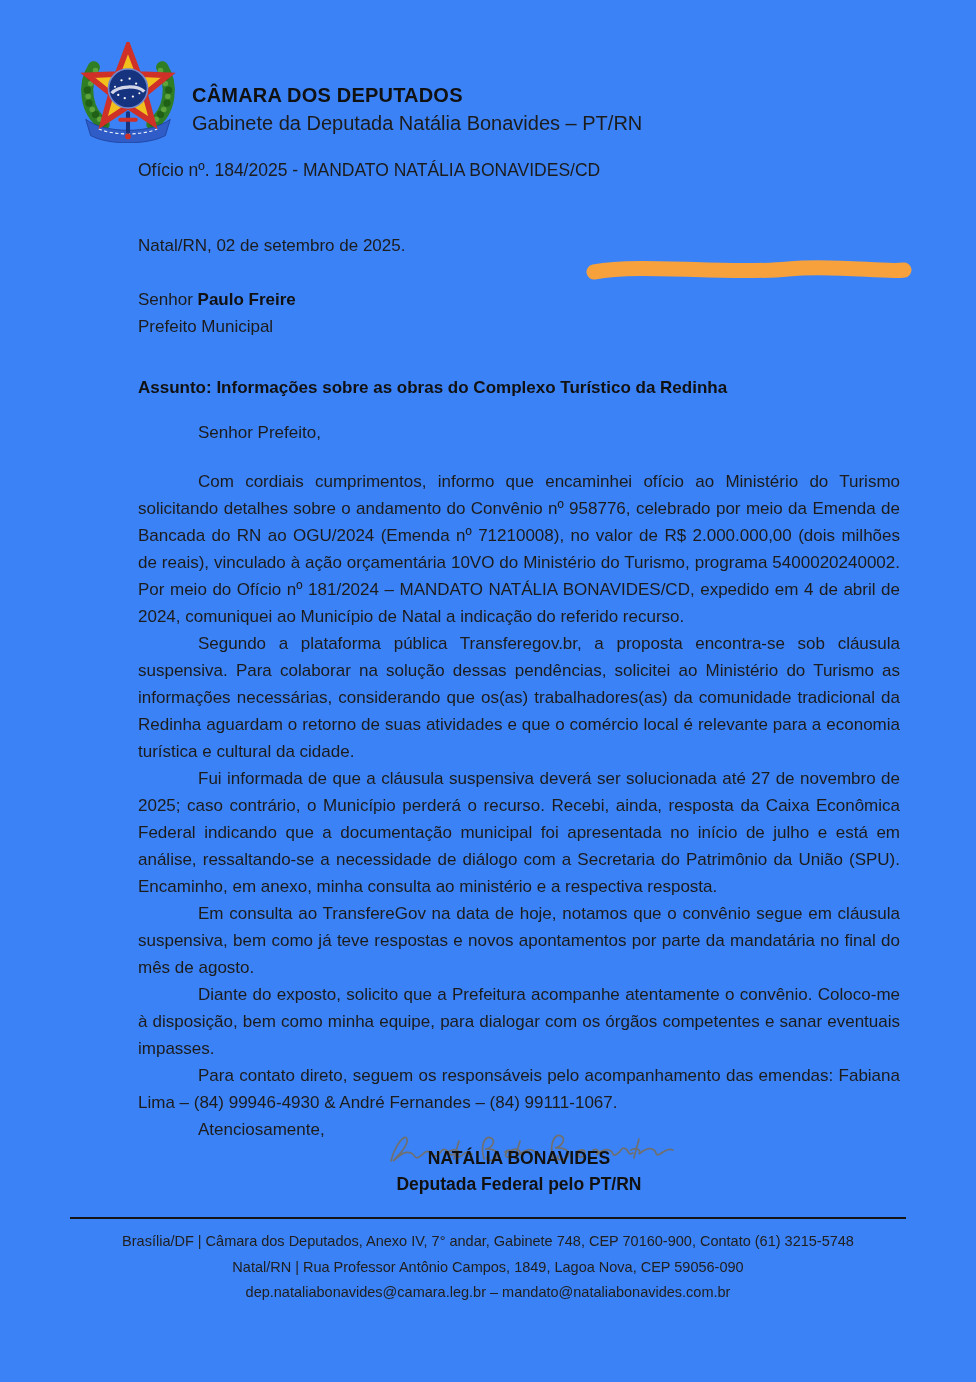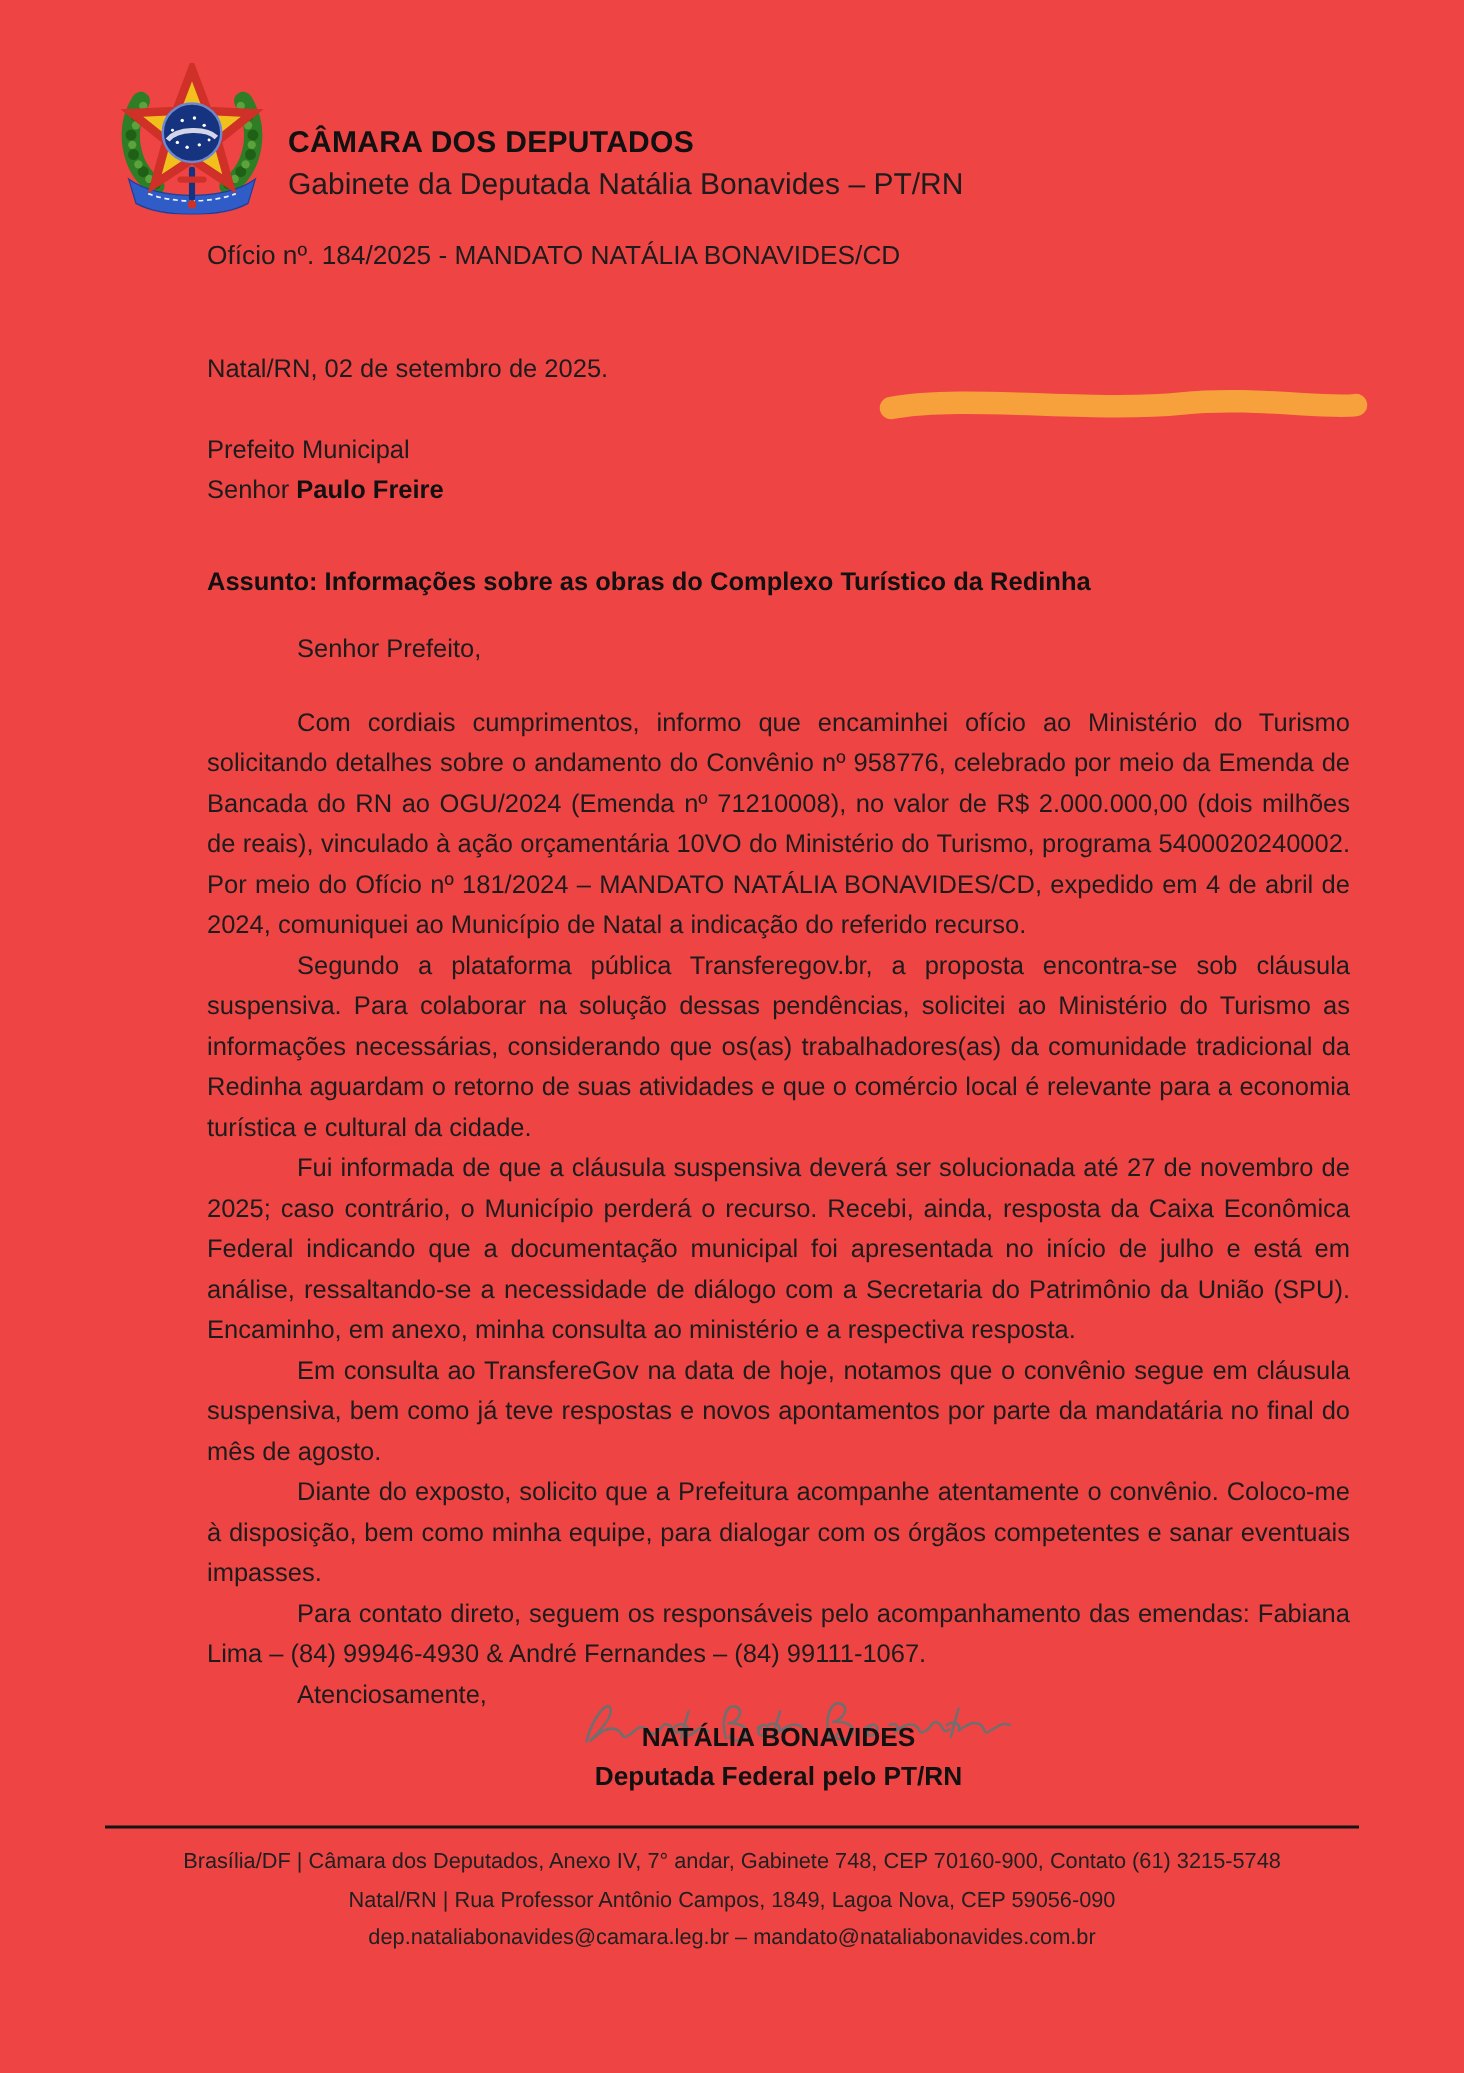--- a/index.html
+++ b/index.html
@@ -1,20 +1,20 @@
 <!DOCTYPE html>
 <html lang="pt-BR"><head>
 <meta charset="utf-8">
 <style>
   html,body{margin:0;padding:0;background:#e9e9e9;}
   .page{
     position:relative;
     width:976px;height:1382px;
     margin:0 auto;
-    background:#ef4444;
+    background:#3b82f6;
     font-family:"Liberation Sans","DejaVu Sans",sans-serif;
     color:#1c1c1c;
     overflow:hidden;
   }
   
   .logo{position:absolute;left:76px;top:42px;width:104px;height:101px;}
   .header-text{position:absolute;left:192px;top:84px;}
   .org-name{font-size:20px;font-weight:bold;letter-spacing:.2px;color:#111;}
   .office-line{font-size:20px;margin-top:5px;}
   .ref-line{position:absolute;left:138px;top:160px;font-size:17.5px;}
@@ -112,25 +112,25 @@
   <div class="ref-line">Ofício nº. 184/2025 - MANDATO NATÁLIA BONAVIDES/CD</div>
 
   <div class="dateline">Natal/RN, 02 de setembro de 2025.</div>
 
   <svg class="swoosh" viewBox="0 0 332 26" aria-hidden="true">
     <path d="M11 14 C60 5 145 17 205 11 C252 6 302 15 321 12" fill="none" stroke-width="15" stroke-linecap="round" stroke="#F7A13C"></path>
   </svg>
 
   <div class="main">
     <div class="recipient">
-      <div>Prefeito Municipal</div>
       <div>
         <span>Senhor</span>
         <b>Paulo Freire</b>
       </div>
+      <div>Prefeito Municipal</div>
     </div>
 
     <div class="subject">Assunto: Informações sobre as obras do Complexo Turístico da Redinha</div>
 
     <div class="salutation">Senhor Prefeito,</div>
 
     <div class="body-paragraphs">
       <p>Com cordiais cumprimentos, informo que encaminhei ofício ao Ministério do Turismo solicitando detalhes sobre o andamento do Convênio nº 958776, celebrado por meio da Emenda de Bancada do RN ao OGU/2024 (Emenda nº 71210008), no valor de R$ 2.000.000,00 (dois milhões de reais), vinculado à ação orçamentária 10VO do Ministério do Turismo, programa 5400020240002. Por meio do Ofício nº 181/2024 – MANDATO NATÁLIA BONAVIDES/CD, expedido em 4 de abril de 2024, comuniquei ao Município de Natal a indicação do referido recurso.</p>
       <p>Segundo a plataforma pública Transferegov.br, a proposta encontra-se sob cláusula suspensiva. Para colaborar na solução dessas pendências, solicitei ao Ministério do Turismo as informações necessárias, considerando que os(as) trabalhadores(as) da comunidade tradicional da Redinha aguardam o retorno de suas atividades e que o comércio local é relevante para a economia turística e cultural da cidade.</p>
       <p>Fui informada de que a cláusula suspensiva deverá ser solucionada até 27 de novembro de 2025; caso contrário, o Município perderá o recurso. Recebi, ainda, resposta da Caixa Econômica Federal indicando que a documentação municipal foi apresentada no início de julho e está em análise, ressaltando-se a necessidade de diálogo com a Secretaria do Patrimônio da União (SPU). Encaminho, em anexo, minha consulta ao ministério e a respectiva resposta.</p>

